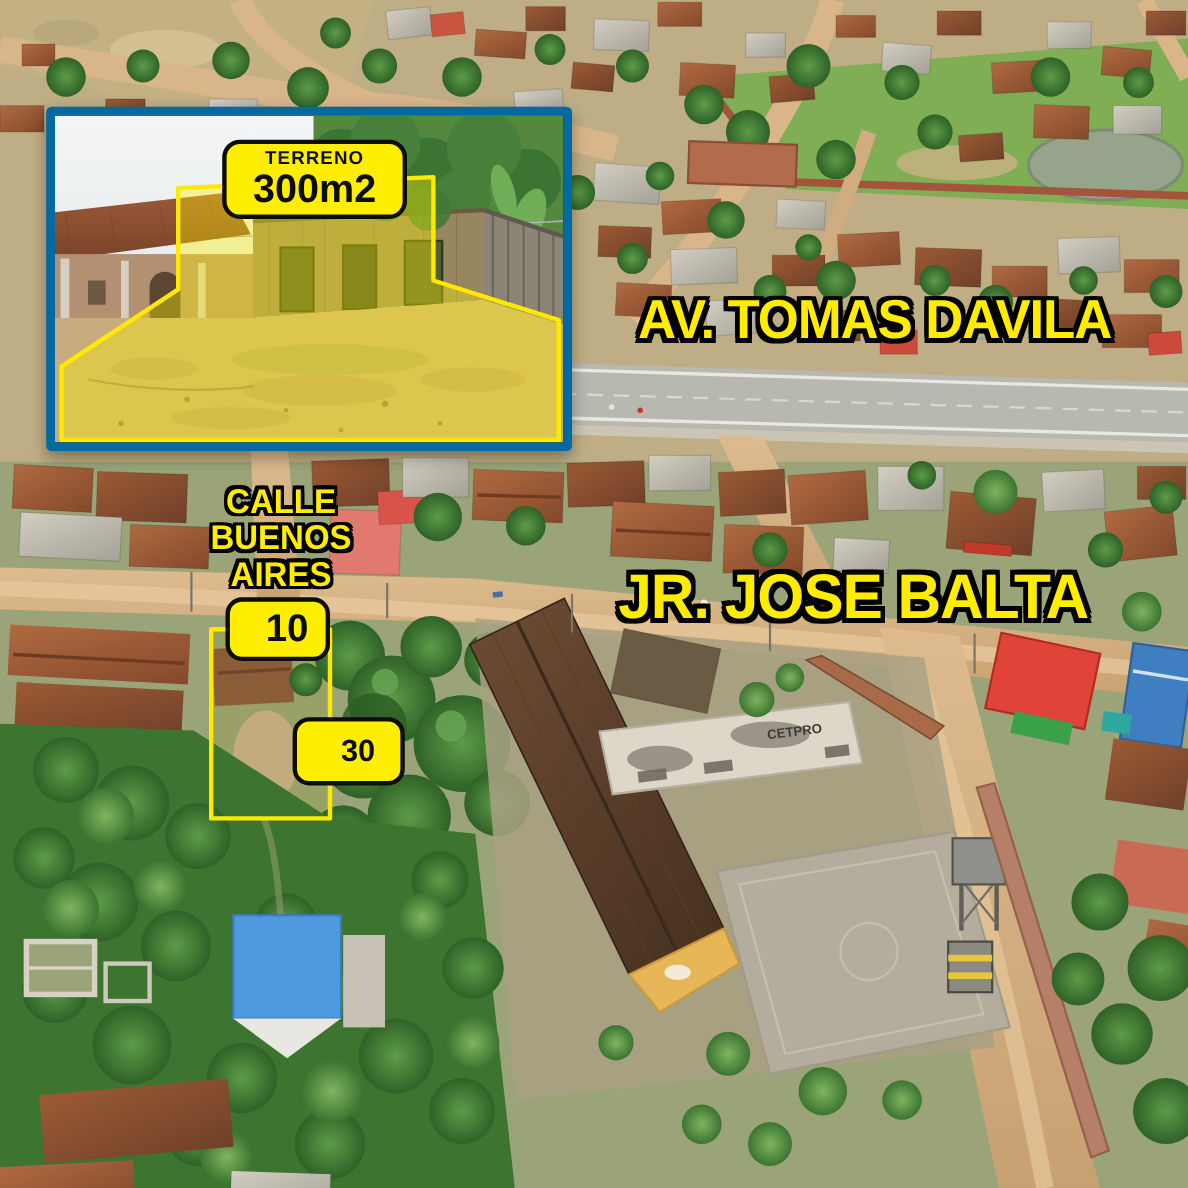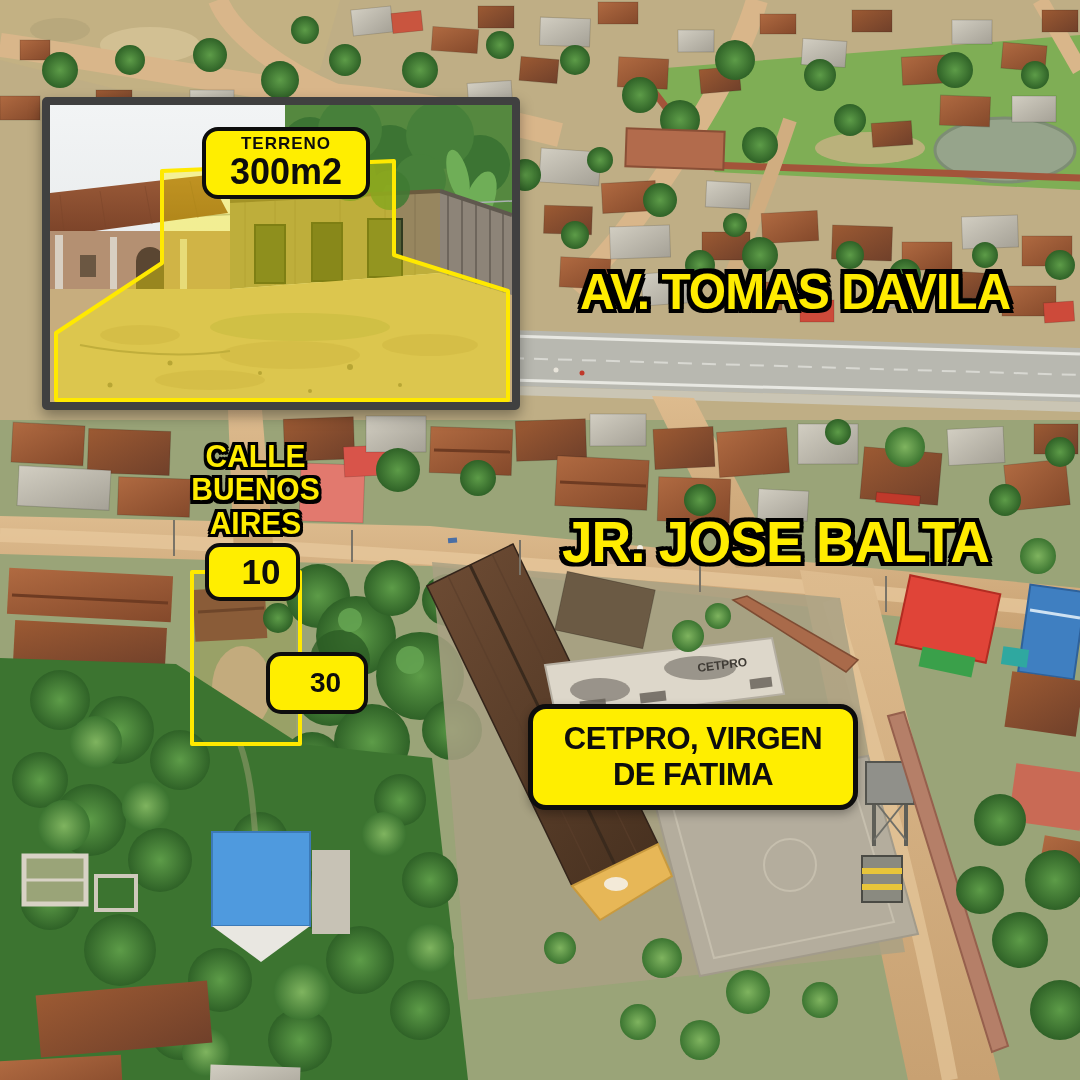--- a/index.html
+++ b/index.html
@@ -6,21 +6,21 @@
   .stage{
     position:relative;width:1080px;height:1080px;overflow:hidden;
     background:#9aa478;font-family:"Liberation Sans",sans-serif;
     -webkit-font-smoothing:antialiased;
   }
   .scene{position:absolute;left:0;top:0;width:1080px;height:1080px;display:block;}
 
   
   .inset{
     position:absolute;left:42px;top:97px;width:462px;height:297px;
-    border:8px solid #404040;border-radius:5px;background:#000000;
+    border:8px solid #0369a1;border-radius:5px;background:#000000;
     box-shadow:0 6px 14px rgba(0,0,0,.35);
   }
   .inset svg{position:absolute;left:0;top:0;width:100%;height:100%;display:block;}
   .terreno-label{
     position:absolute;left:152px;top:22px;width:152px;
     background:#ffee00;border:4px solid #0d0d0d;border-radius:16px;
     text-align:center;color:#0d0d0d;padding:3px 4px 5px;
   }
   .terreno-label .t1{font-size:17px;font-weight:bold;letter-spacing:1px;}
   .terreno-label .t2{font-size:36px;font-weight:bold;letter-spacing:0;line-height:1;}
@@ -505,19 +505,15 @@
   <div class="street street-calle o3">
     <div>CALLE BUENOS</div>
     <div>AIRES</div>
   </div>
   <div class="street street-jr o4">JR. JOSE BALTA</div>
 
   <div class="lot-outline"></div>
   <div class="chip chip-10">10</div>
   <div class="chip chip-30">30</div>
 
-  <div class="poi">
-    <div>CETPRO, VIRGEN</div>
-    <div>DE FATIMA</div>
-  </div>
 
 
 </div>
 
 </body></html>

